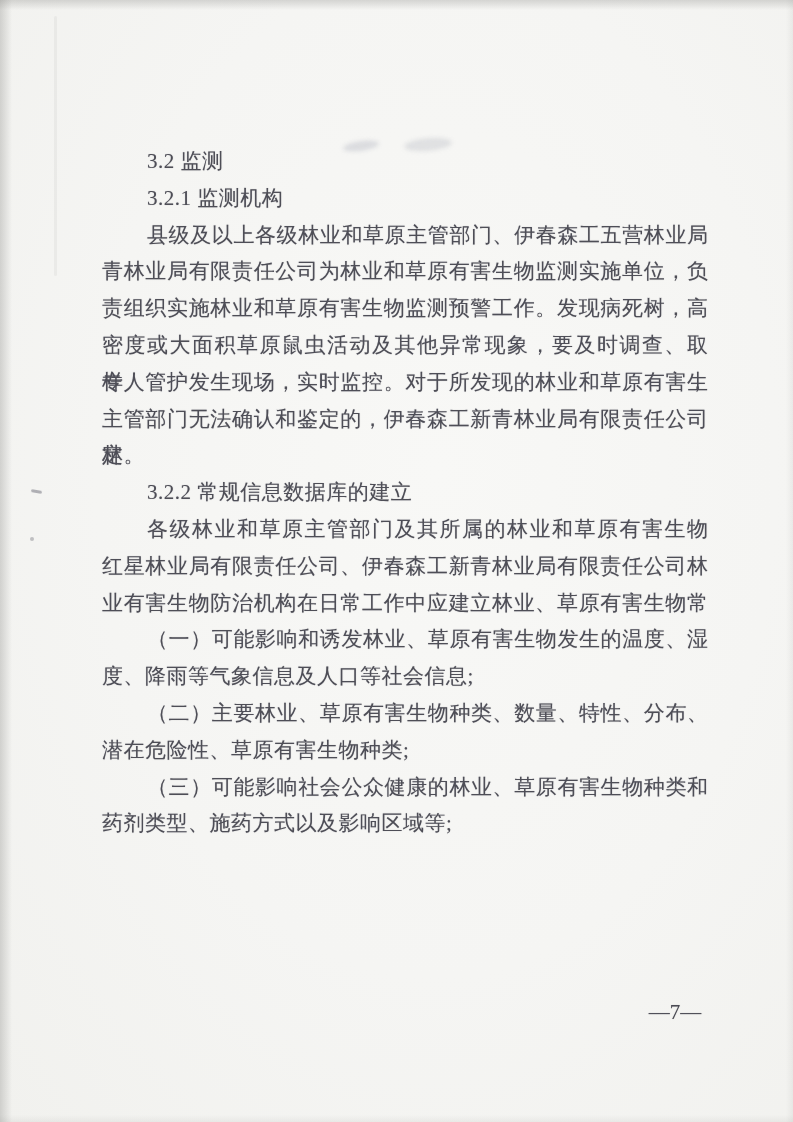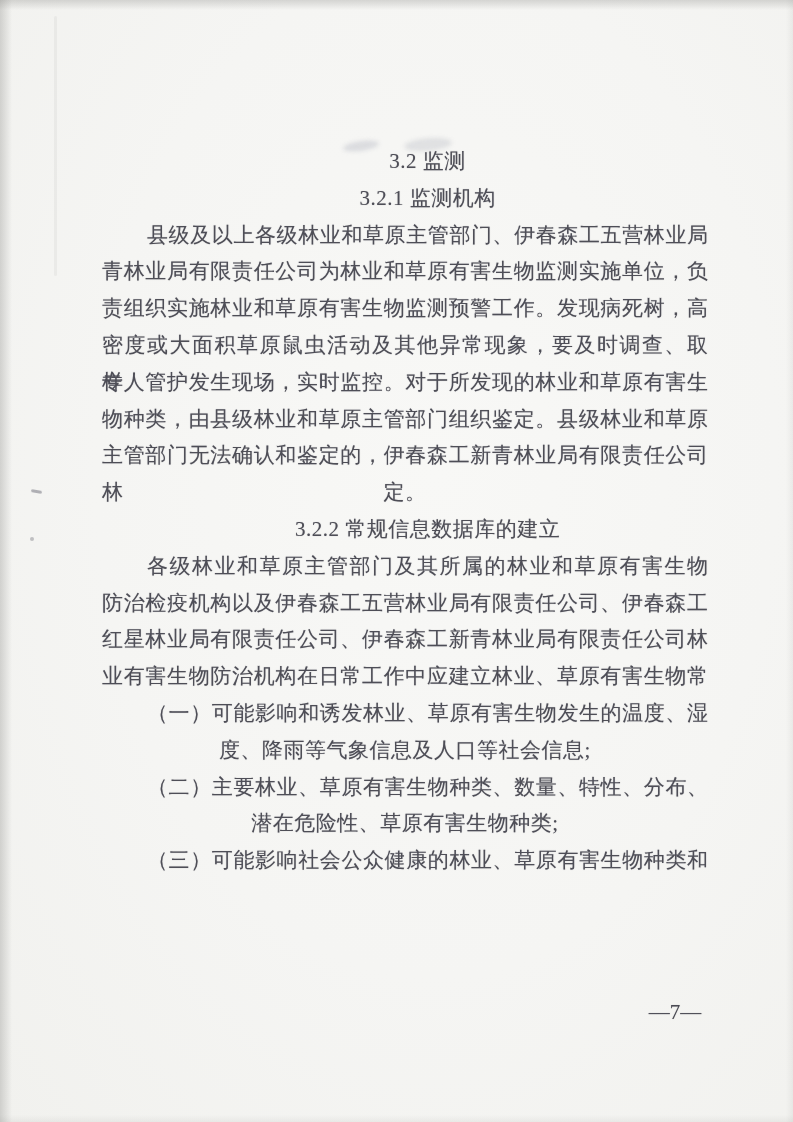--- a/index.html
+++ b/index.html
@@ -57,21 +57,20 @@
     top: 143px;
     width: 606px;
     font-size: 21px;
     text-shadow: 0 0 1px rgba(74,74,84,0.40);
   }
   .ln {
     line-height: 36.8px;
     height: 36.8px;
     white-space: nowrap;
     letter-spacing: 0.5px;
-    text-align: center;
   }
   .j {                      
     text-align: justify;
     text-align-last: justify;
     letter-spacing: 0;
     white-space: normal;
   }
   .ind { padding-left: 45px; }   
 
   .pageno {
@@ -106,36 +105,35 @@
 
     <div class="ln ind">3.2 监测</div>
 
     <div class="ln ind">3.2.1 监测机构</div>
 
     <div class="ln j ind">县级及以上各级林业和草原主管部门、伊春森工五营林业局</div>
     <div class="ln j">青林业局有限责任公司为林业和草原有害生物监测实施单位，负</div>
     <div class="ln j">责组织实施林业和草原有害生物监测预警工作。发现病死树，高</div>
     <div class="ln j">密度或大面积草原鼠虫活动及其他异常现象，要及时调查、取样，</div>
     <div class="ln j">专人管护发生现场，实时监控。对于所发现的林业和草原有害生</div>
-    <div class="ln j">物种类，由县级林业和草原主管部门组织鉴定。县级林业和草原</div>
     <div class="ln j">主管部门无法确认和鉴定的，伊春森工新青林业局有限责任公司林</div>
     <div class="ln">定。</div>
 
     <div class="ln ind">3.2.2 常规信息数据库的建立</div>
 
     <div class="ln j ind">各级林业和草原主管部门及其所属的林业和草原有害生物</div>
-    <div class="ln j">防治检疫机构以及伊春森工五营林业局有限责任公司、伊春森工</div>
     <div class="ln j">红星林业局有限责任公司、伊春森工新青林业局有限责任公司林</div>
     <div class="ln j">业有害生物防治机构在日常工作中应建立林业、草原有害生物常</div>
 
     <div class="ln j ind">（一）可能影响和诱发林业、草原有害生物发生的温度、湿</div>
     <div class="ln">度、降雨等气象信息及人口等社会信息;</div>
 
     <div class="ln j ind">（二）主要林业、草原有害生物种类、数量、特性、分布、</div>
     <div class="ln">潜在危险性、草原有害生物种类;</div>
 
     <div class="ln j ind">（三）可能影响社会公众健康的林业、草原有害生物种类和</div>
+    <div class="ln">药剂类型、施药方式以及影响区域等;</div>
 
   </div>
 
   <div class="pageno">—7—</div>
 
 </div>
 
 </body></html>

